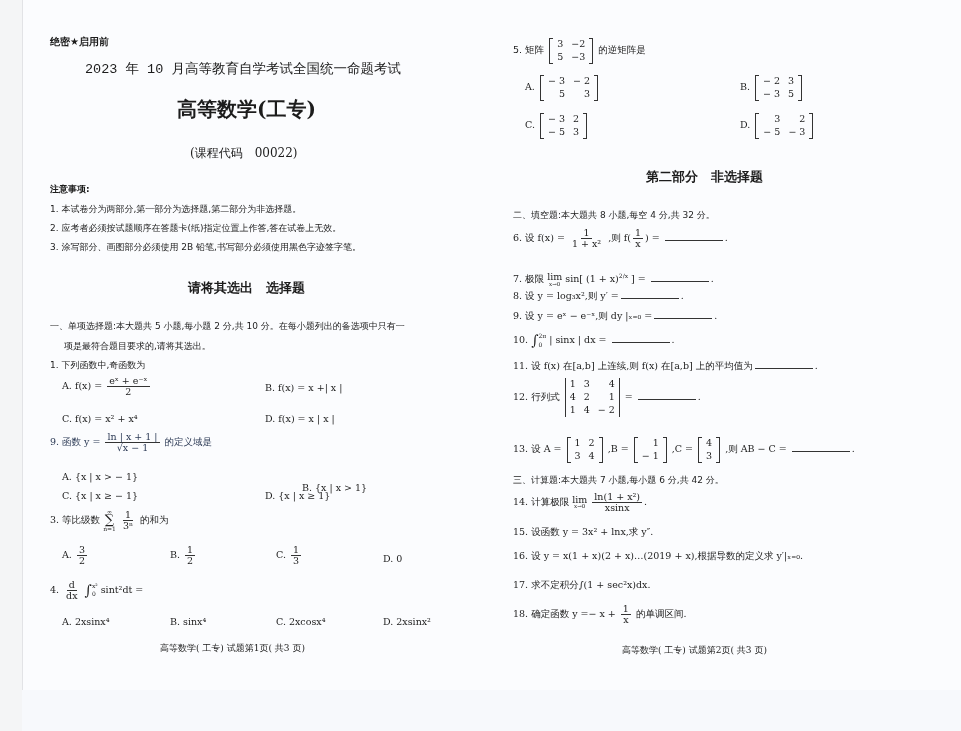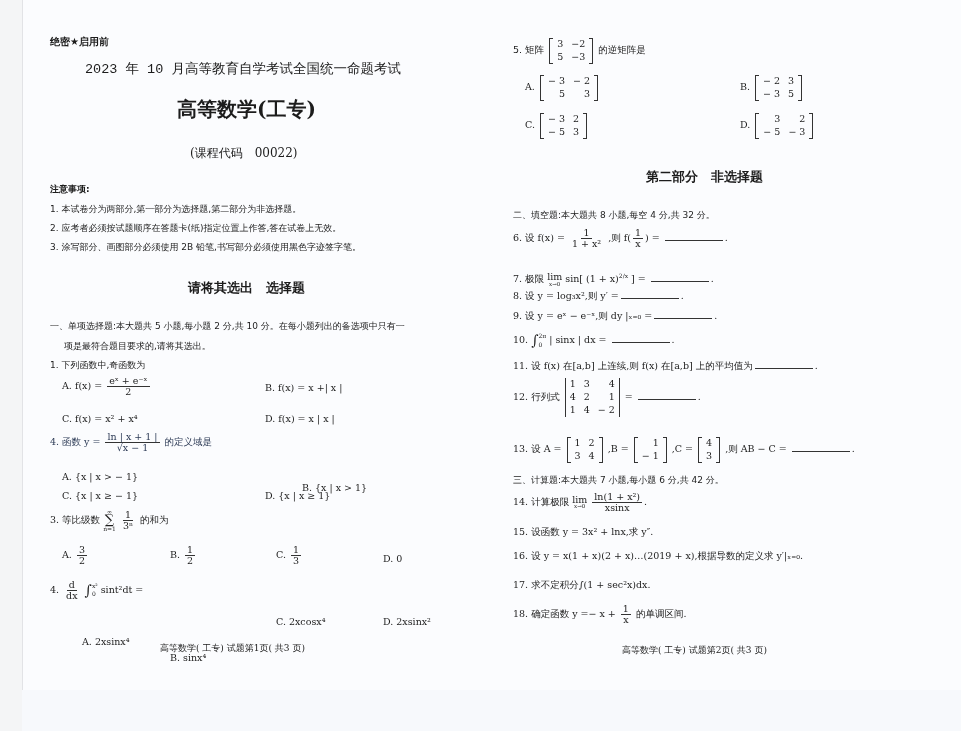--- a/index.html
+++ b/index.html
@@ -57,21 +57,21 @@
     <span class="frac">
         <span class="num">eˣ + e⁻ˣ</span>
         <span class="den">2</span>
       </span>
   </div>
   <div class="abs body-txt" style="left:265px;top:382px;">B. f(x) = x +| x |</div>
   <div class="abs body-txt" style="left:62px;top:413px;">C. f(x) = x² + x⁴</div>
   <div class="abs body-txt" style="left:265px;top:413px;">D. f(x) = x | x |</div>
 
   <div class="abs body-txt q2" style="left:50px;top:432px;">
-    <span>4. 函数 y =</span>
+    <span>9. 函数 y =</span>
     <span class="frac">
         <span class="num">ln | x + 1 |</span>
         <span class="den">√x − 1</span>
       </span>
     <span>的定义域是</span>
   </div>
   <div class="abs body-txt" style="left:62px;top:471px;">A. {x | x &gt; − 1}</div>
   <div class="abs body-txt" style="left:265px;top:482px;margin-left:37px;">B. {x | x &gt; 1}</div>
   <div class="abs body-txt" style="left:62px;top:490px;">C. {x | x ≥ − 1}</div>
   <div class="abs body-txt" style="left:265px;top:490px;">D. {x | x ≥ 1}</div>
@@ -120,22 +120,22 @@
       </span>
     <span style="display:inline-flex;align-items:center;vertical-align:middle;">
       <span style="font-size:14px;">∫</span>
       <span style="display:inline-flex;flex-direction:column;font-size:6px;line-height:1.4;">
         <span>x²</span>
         <span>0</span>
       </span>
     </span>
     <span>sint²dt =</span>
   </div>
-  <div class="abs body-txt" style="left:62px;top:636px;margin-left:20px;">A. 2xsinx⁴</div>
-  <div class="abs body-txt" style="left:170px;top:652px;">B. sinx⁴</div>
+  <div class="abs body-txt" style="left:62px;top:616px;">A. 2xsinx⁴</div>
+  <div class="abs body-txt" style="left:170px;top:616px;">B. sinx⁴</div>
   <div class="abs body-txt" style="left:276px;top:616px;">C. 2xcosx⁴</div>
   <div class="abs body-txt" style="left:383px;top:616px;">D. 2xsinx²</div>
 
   <div class="abs sm" style="left:160px;top:642px;">高等数学( 工专) 试题第1页( 共3 页)</div>
 </div>
 
 <div>
 
   <div class="abs body-txt" style="left:513px;top:38px;">
     <span class="sans">5. 矩阵</span>

